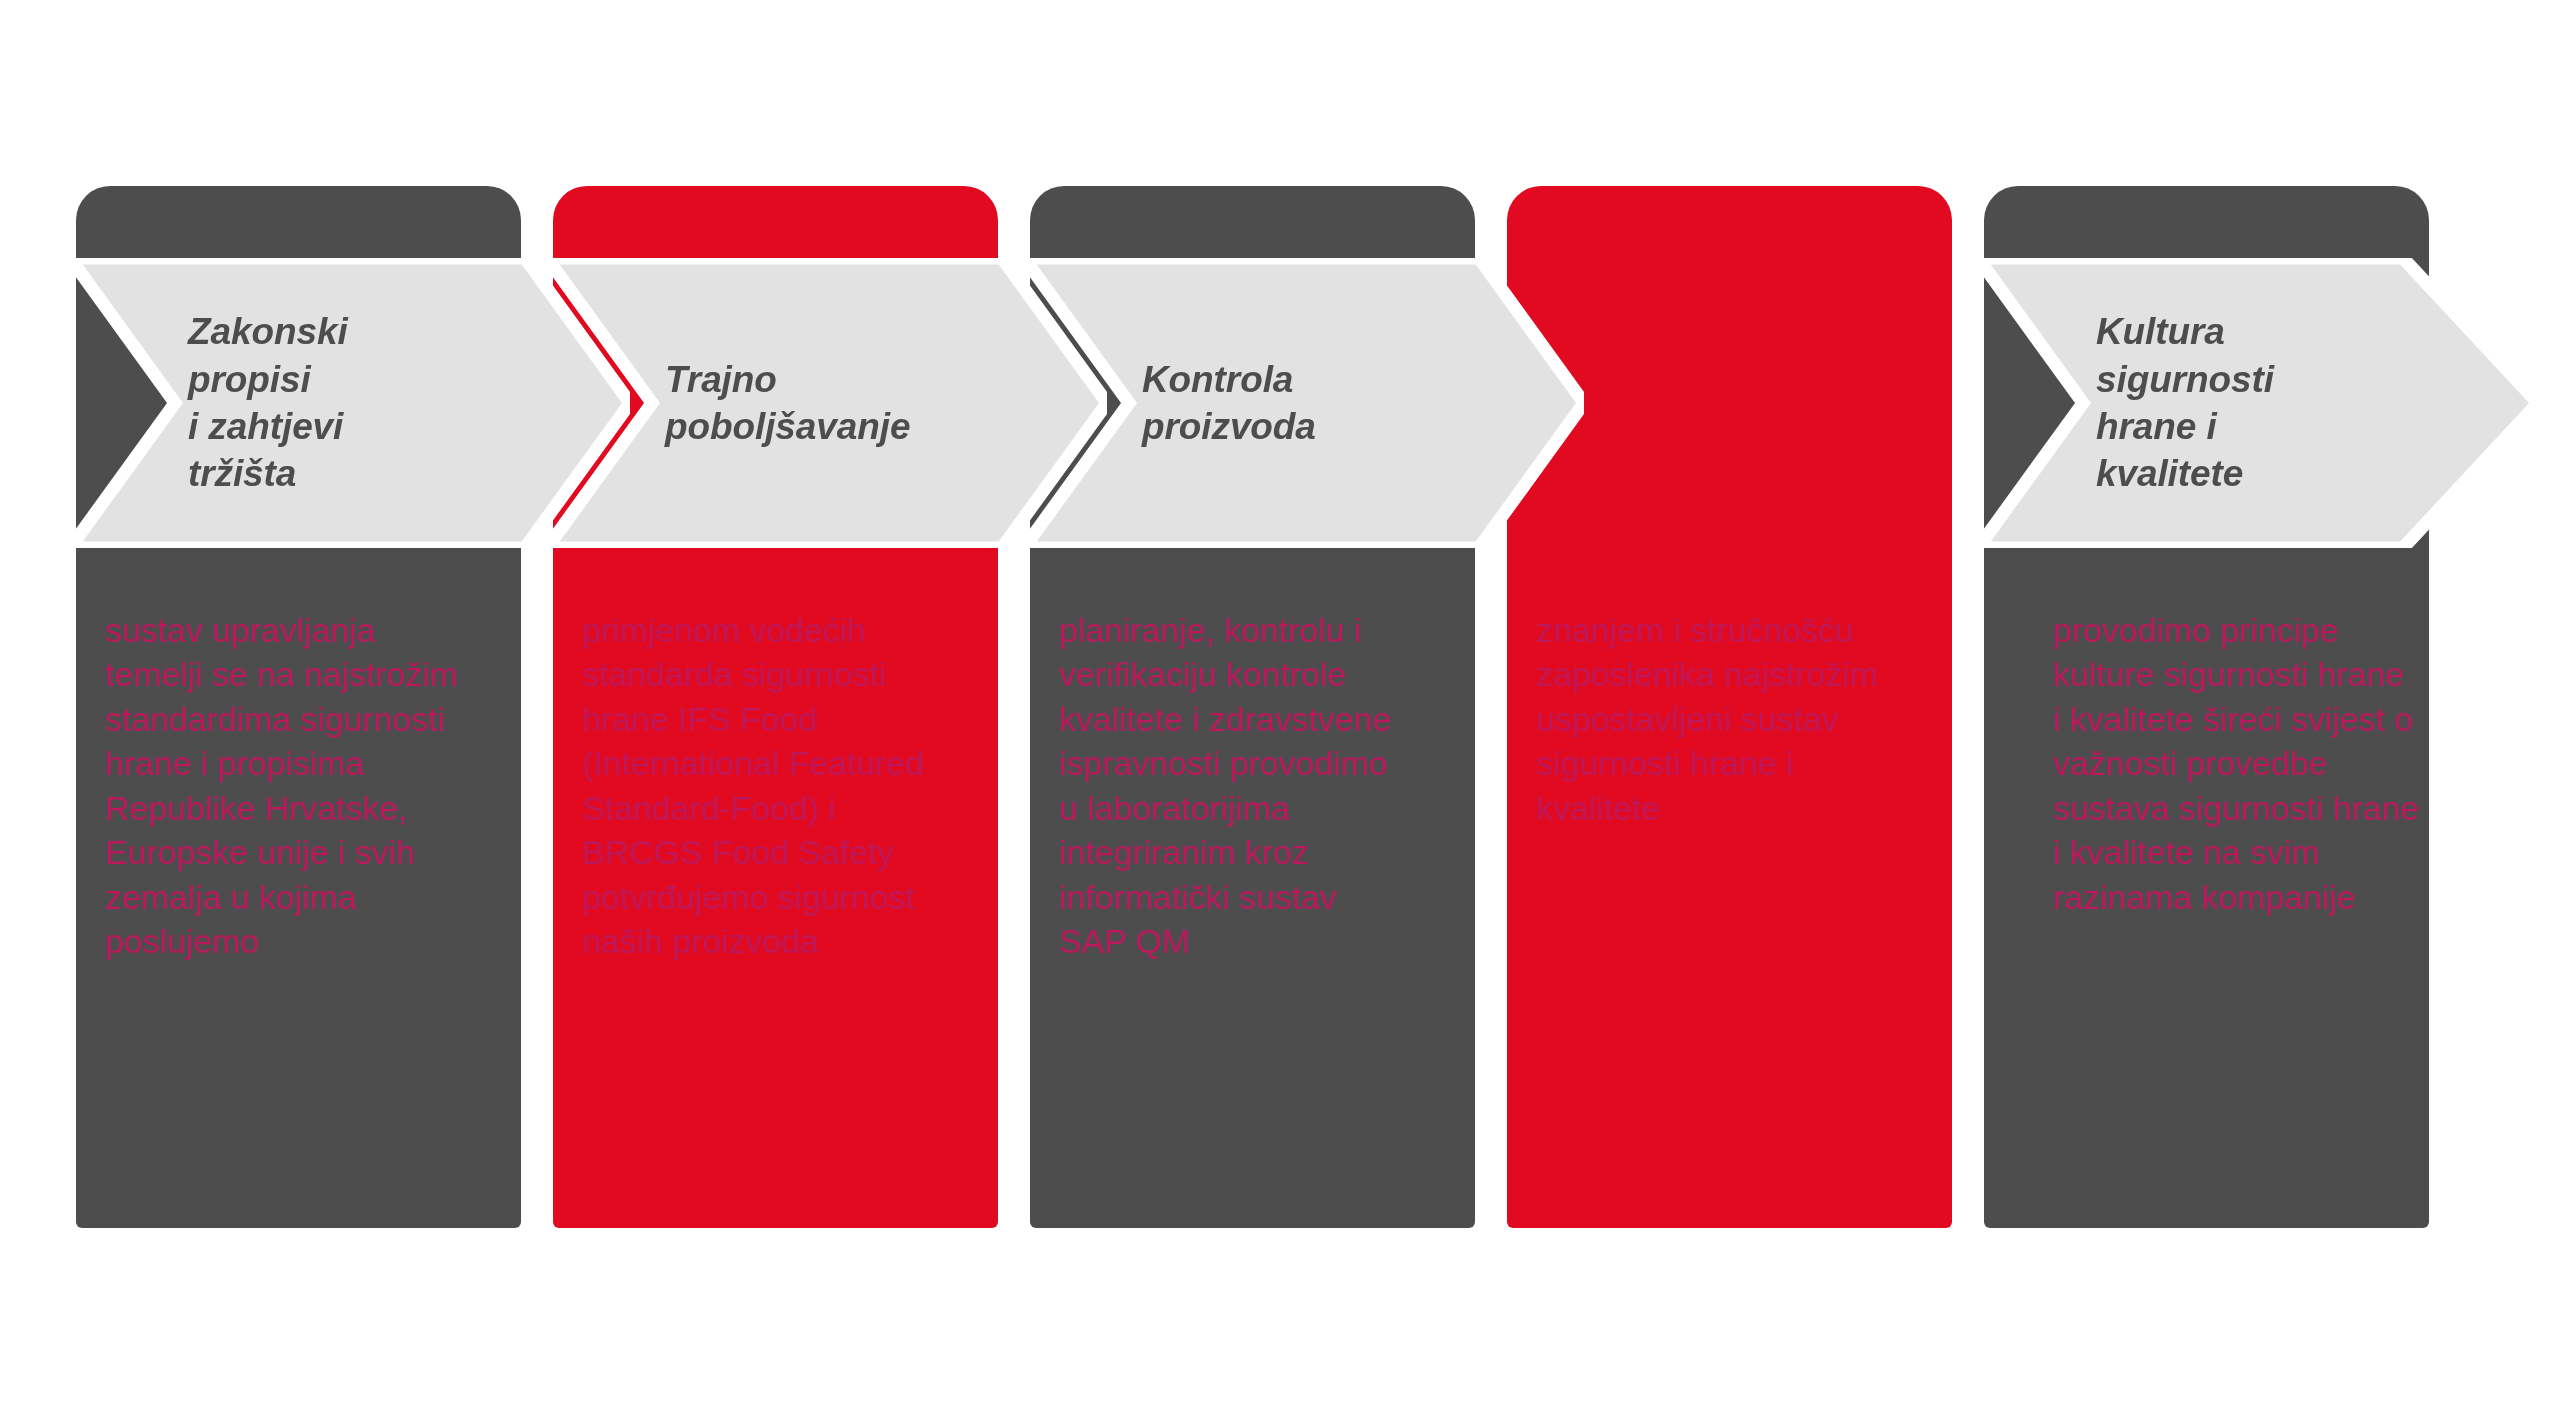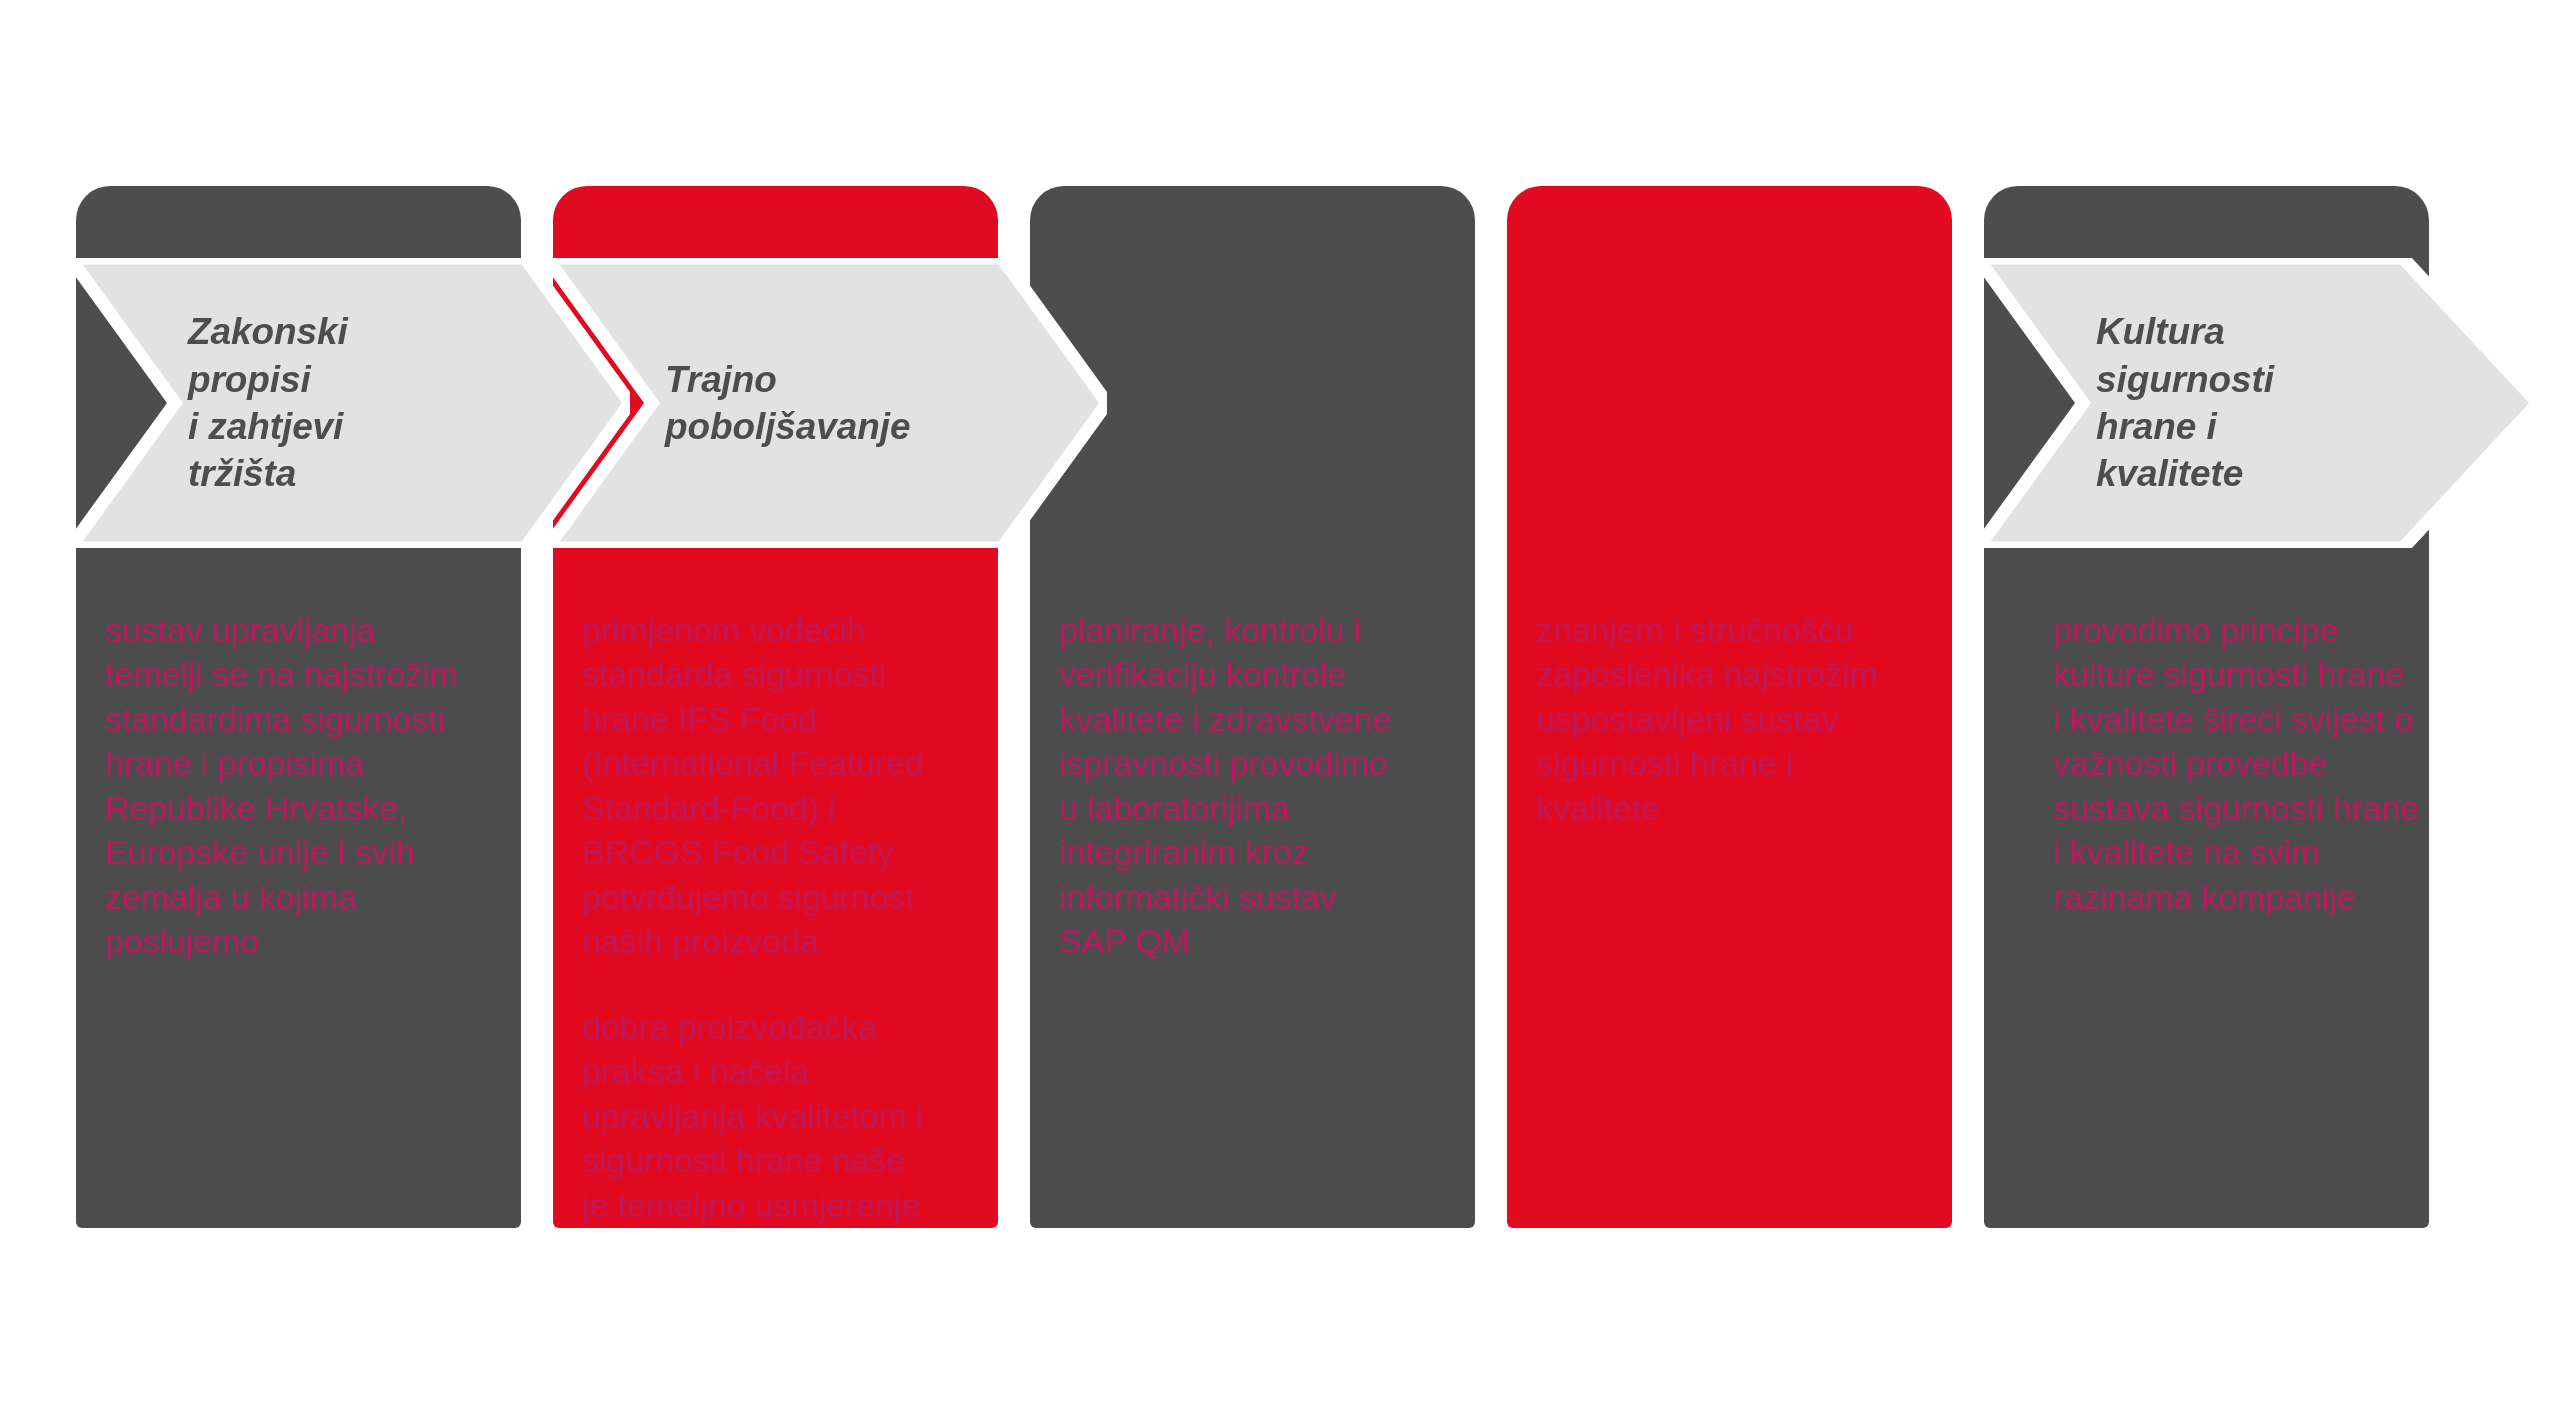--- a/index.html
+++ b/index.html
@@ -126,20 +126,27 @@
   </div>
 
   <div class="chev-wrap h2">
     <svg viewBox="0 0 560 290" preserveAspectRatio="none">
       <polygon points="0,0 455,0 560,145 455,290 0,290 105,145" fill="#e2e2e2" stroke="#ffffff" stroke-width="13" stroke-linejoin="miter"></polygon>
     </svg>
     <div class="chev-title">Trajno
 poboljšavanje</div>
   </div>
 
+  <div class="chev-wrap h3">
+    <svg viewBox="0 0 560 290" preserveAspectRatio="none">
+      <polygon points="0,0 455,0 560,145 455,290 0,290 105,145" fill="#e2e2e2" stroke="#ffffff" stroke-width="13" stroke-linejoin="miter"></polygon>
+    </svg>
+    <div class="chev-title">Kontrola
+proizvoda</div>
+  </div>
 
 
   <div class="chev-wrap h5">
     <svg viewBox="0 0 560 290" preserveAspectRatio="none">
       <polygon points="0,0 425,0 560,145 425,290 0,290 105,145" fill="#e2e2e2" stroke="#ffffff" stroke-width="13" stroke-linejoin="miter"></polygon>
     </svg>
     <div class="chev-title">Kultura
 sigurnosti
 hrane i
 kvalitete</div>
@@ -158,25 +165,20 @@
 
   <div class="body-txt b2">
     <span>primjenom vodećih
 standarda sigurnosti
 hrane IFS Food
 (International Featured
 Standard-Food) i
 BRCGS Food Safety
 potvrđujemo sigurnost
 naših proizvoda</span>
-    <span class="para2">dobra proizvođačka
-praksa i načela
-upravljanja kvalitetom i
-sigurnosti hrane naše
-je temeljno usmjerenje</span>
   </div>
 
   <div class="body-txt b3">
     <span>planiranje, kontrolu i
 verifikaciju kontrole
 kvalitete i zdravstvene
 ispravnosti provodimo
 u laboratorijima
 integriranim kroz
 informatički sustav

